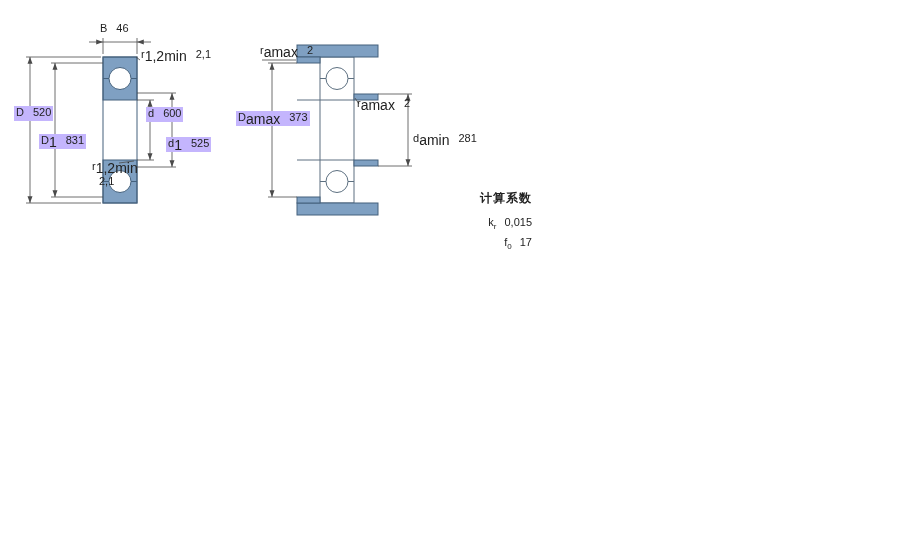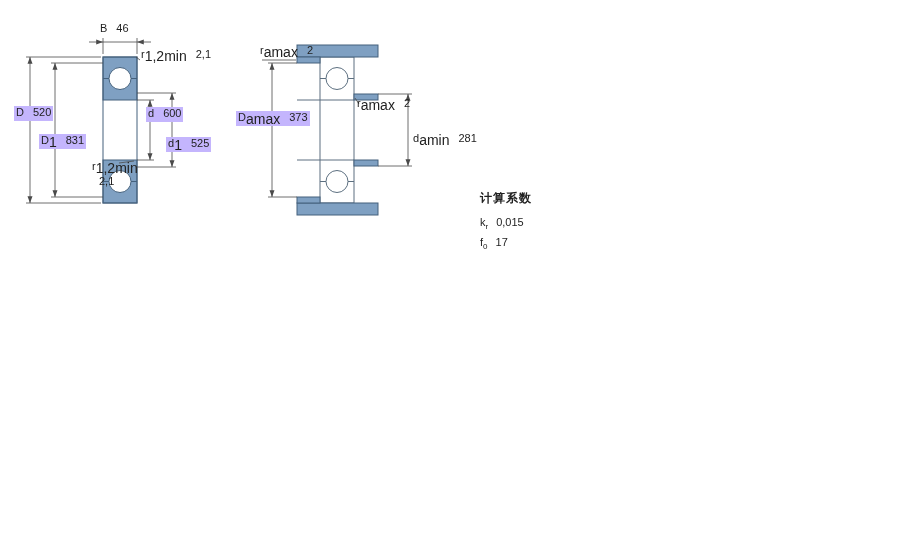--- a/index.html
+++ b/index.html
@@ -16,21 +16,21 @@
   .oline{fill:none;stroke:var(--part-outline);stroke-width:1;}
   .nline{fill:none;stroke:var(--neutral-outline);stroke-width:1;}
   .nfill{fill:#fff;stroke:var(--neutral-outline);stroke-width:1;}
   .dim{fill:none;stroke:var(--dimension-line);stroke-width:0.8;}
   .arr{fill:var(--dimension-line);stroke:none;}
   .lbl{position:absolute;font-size:11px;line-height:13px;white-space:nowrap;color:var(--text);}
   .lbl sub{font-size:14px;}
   .lbl .val{margin-left:9px;}
   .lbl.bg{background:#c4b5fd;padding:0 2px;}
   .lbl.stack .val{display:block;margin-left:7px;margin-top:0;}
-  .factors{position:absolute;left:480px;top:190px;font-size:11px;}
+  .factors{position:absolute;left:480px;top:190px;font-size:11px;text-align:right;}
   .f-title{font-weight:bold;font-size:12px;margin-bottom:9px;letter-spacing:1px;}
   .f-row{margin-bottom:5px;}
   .f-row sub{font-size:8px;}
   .f-row .fval{margin-left:8px;}
 </style>
 </head>
 <body>
 
 <div class="canvas">
 

